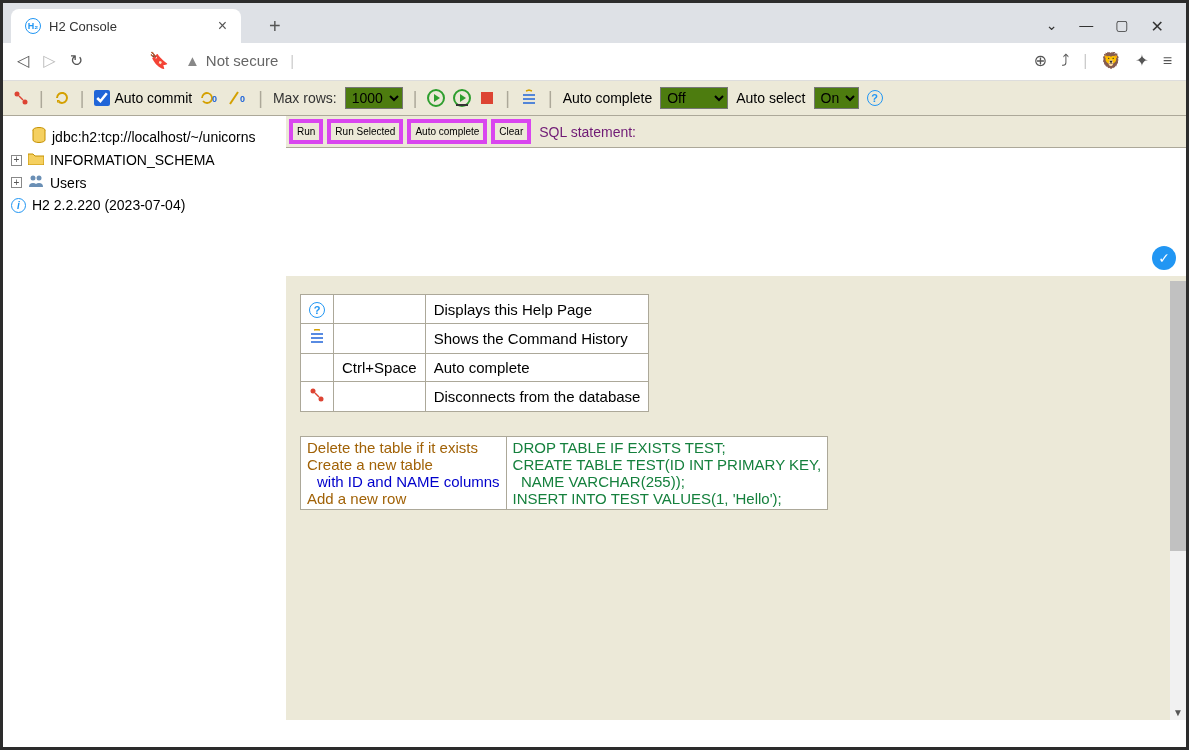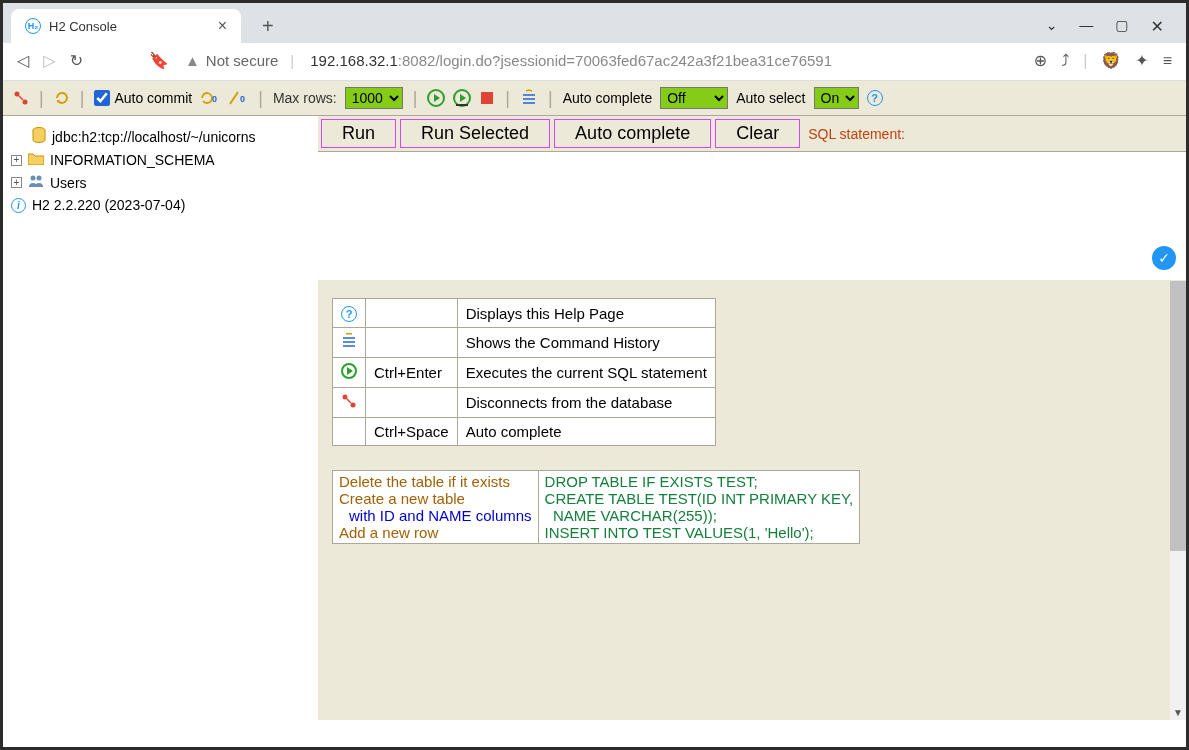--- a/index.html
+++ b/index.html
@@ -1,20 +1,20 @@
 <!DOCTYPE html>
 <html><head>
 <meta charset="utf-8">
 <style>
 * { box-sizing: border-box; margin: 0; padding: 0; }
 body { font-family: Arial, sans-serif; font-size: 14px; background: #fff; width: 1189px; height: 750px; overflow: hidden; border: 3px solid #2c2c2c; position: relative; }
 
 
 .browser-top { background: #dee1e6; }
-.tab-bar { display: flex; align-items: center; padding: 6px 8px 0 8px; gap: 5px; }
+.tab-bar { display: flex; align-items: center; padding: 6px 8px 0 8px; gap: 12px; }
 .tab { display: flex; align-items: center; gap: 8px; background: #fff; border-radius: 8px 8px 0 0; padding: 8px 14px; min-width: 230px; font-size: 13px; color: #333; }
 .tab-icon { display: inline-flex; align-items: center; justify-content: center; width: 16px; height: 16px; border: 1.5px solid #2196F3; border-radius: 50%; font-size: 9px; font-weight: bold; color: #2196F3; }
 .tab-close { margin-left: auto; font-size: 16px; color: #555; cursor: pointer; }
 .new-tab { margin-left: 8px; font-size: 20px; color: #555; cursor: pointer; padding: 4px 8px; }
 .win-controls { margin-left: auto; display: flex; gap: 22px; padding-right: 14px; color: #333; }
 .win-controls span { font-size: 14px; cursor: pointer; }
 
 .addr-bar { display: flex; align-items: center; padding: 8px 14px 10px 14px; gap: 16px; background: #fff; border-bottom: 1px solid #ddd; }
 .nav-controls { display: flex; align-items: center; gap: 14px; color: #555; }
 .nav-controls span { cursor: pointer; font-size: 16px; }
@@ -28,38 +28,38 @@
 .addr-right { display: flex; align-items: center; gap: 14px; color: #555; margin-left: auto; }
 .addr-right span { cursor: pointer; font-size: 16px; }
 .brave-icon { color: #fb542b; font-size: 20px; }
 
 
 .h2-toolbar { background: #ece9d8; padding: 6px 10px; display: flex; align-items: center; gap: 8px; border-bottom: 1px solid #aca899; font-size: 14px; }
 .tool-sep { color: #aca899; font-size: 18px; margin: 0 2px; }
 .auto-commit-label { display: flex; align-items: center; gap: 4px; }
 .auto-commit-label input { width: 16px; height: 16px; accent-color: #2065d8; }
 .max-rows-label { color: #333; }
-.h2-toolbar select { font-size: 14px; padding: 1px 2px; border: 1px solid #767676; background: #84cc16; }
+.h2-toolbar select { font-size: 14px; padding: 1px 2px; border: 1px solid #767676; background: #4d7c0f; }
 .toolbar-icon { cursor: pointer; display: inline-flex; align-items: center; }
 
 
 .main-area { display: flex; height: calc(100% - 140px); }
-.sidebar { width: 315px; background: #fff; padding: 8px 8px; font-size: 14px; overflow: hidden; }
+.sidebar { width: 283px; background: #fff; padding: 8px 8px; font-size: 14px; overflow: hidden; }
 .tree-node { display: flex; align-items: center; gap: 6px; padding: 3px 0; white-space: nowrap; }
 .exp-box { width: 11px; height: 11px; border: 1px solid #888; display: inline-flex; align-items: center; justify-content: center; font-size: 10px; line-height: 1; background: #fff; color: #555; }
 .tree-indent { width: 15px; display: inline-block; }
 .db-icon { color: #f5bd00; }
 .folder-icon { color: #f5bd00; }
 .users-icon { color: #6a8fb5; }
 .info-icon { display: inline-flex; width: 15px; height: 15px; border: 1.5px solid #2196F3; border-radius: 50%; align-items: center; justify-content: center; font-size: 10px; font-weight: bold; color: #2196F3; font-style: italic; }
 
 .content { flex: 1; display: flex; flex-direction: column; position: relative; }
 .sql-controls { display: flex; align-items: center; gap: 4px; padding: 3px 3px; background: #ece9d8; border-bottom: 1px solid #aca899; }
-.sql-controls button { background: #ece9d8; border: 1px solid #d946ef; padding: 3px 20px; font-size: 18px; cursor: pointer; }
-.sql-statement-label { margin-left: 4px; color: #c2410c; }
+.sql-controls button { background: #ece9d8; border: 4px solid #d946ef; padding: 3px 4px; font-size: 10px; cursor: pointer; }
+.sql-statement-label { margin-left: 4px; color: #701a75; }
 .sql-textarea { min-height: 128px; background: #fff; }
 .check-badge { position: absolute; right: 10px; top: 130px; width: 24px; height: 24px; background: #2196F3; border-radius: 50%; color: #fff; display: flex; align-items: center; justify-content: center; font-size: 14px; }
 .scroll-track { position: absolute; right: 0; top: 165px; bottom: 0; width: 16px; background: #f1f1f1; }
 .scroll-thumb { position: absolute; right: 0; top: 165px; width: 16px; height: 270px; background: #c1c1c1; }
 .scroll-down-arrow { position: absolute; right: 0; bottom: 0; width: 16px; height: 16px; display: flex; align-items: center; justify-content: center; font-size: 10px; color: #555; }
 
 .results { background: #ece9d8; padding: 18px 14px; flex: 1; overflow: hidden; }
 .results h2 { font-size: 20px; font-weight: bold; color: #000; margin-bottom: 16px; }
 .commands-table { border-collapse: collapse; background: #fff; margin-bottom: 24px; }
 .commands-table td { border: 1px solid #aca899; padding: 5px 8px; vertical-align: middle; font-size: 15px; }
@@ -103,23 +103,20 @@
       <span class="nav-disabled">▷</span>
       <span>↻</span>
     </div>
     <span class="bookmark-ic" style="margin-left:50px;">🔖</span>
     <div class="url-box">
       <span class="not-secure">
         <span style="color:#888;">▲</span>
         <span>Not secure</span>
         <span style="color:#ccc;margin:0 6px;">|</span>
       </span>
-      <span class="url-text">
-        <span class="dark">192.168.32.1</span><span class="light">:8082</span><span class="light">/login.do?jsessionid=70063fed67ac242a3f21bea31ce76591</span>
-      </span>
     </div>
     <div class="addr-right">
       <span>⊕</span>
       <span>⤴</span>
       <span style="color:#ccc;">|</span>
       <span class="brave-icon">🦁</span>
       <span>✦</span>
       <span>≡</span>
     </div>
   </div>
@@ -267,40 +264,32 @@
           <td><span><svg width="16" height="16" viewBox="0 0 16 16">
                     <line x1="2" y1="5" x2="14" y2="5" stroke="#2065d8" stroke-width="1.5"></line>
                     <line x1="2" y1="9" x2="14" y2="9" stroke="#2065d8" stroke-width="1.5"></line>
                     <line x1="2" y1="13" x2="14" y2="13" stroke="#2065d8" stroke-width="1.5"></line>
                     <path d="M5 1 l3 -0.5 l3 0.5" stroke="#d4a000" stroke-width="1.5" fill="none"></path>
                   </svg></span></td>
           <td></td>
           <td>Shows the Command History</td>
         </tr>
         <tr>
-          <td><span><svg width="16" height="16" viewBox="0 0 16 16">
-                    <circle cx="8" cy="8" r="7" fill="none" stroke="#2e9e2e" stroke-width="2"></circle>
-                    <path d="M6 4 l6 4 l-6 4 z" fill="#2e9e2e"></path>
-                  </svg></span></td>
-          <td>Ctrl+Enter</td>
-          <td>Executes the current SQL statement</td>
+          <td></td>
+          <td>Ctrl+Space</td>
+          <td>Auto complete</td>
         </tr>
         <tr>
           <td><span><svg width="16" height="16" viewBox="0 0 16 16">
                     <circle cx="4" cy="4" r="2.5" fill="#d43"></circle>
                     <circle cx="12" cy="12" r="2.5" fill="#d43"></circle>
                     <line x1="6" y1="6" x2="10" y2="10" stroke="#d43" stroke-width="1.5"></line>
                   </svg></span></td>
           <td></td>
           <td>Disconnects from the database</td>
-        </tr>
-        <tr>
-          <td></td>
-          <td>Ctrl+Space</td>
-          <td>Auto complete</td>
         </tr>
       </tbody>
         </table>
 
       <table class="sample-table">
         <tbody>
             <tr>
           <td>
             <span class="sample-link">Delete the table if it exists</span><br>
             <span class="sample-link">Create a new table</span>

